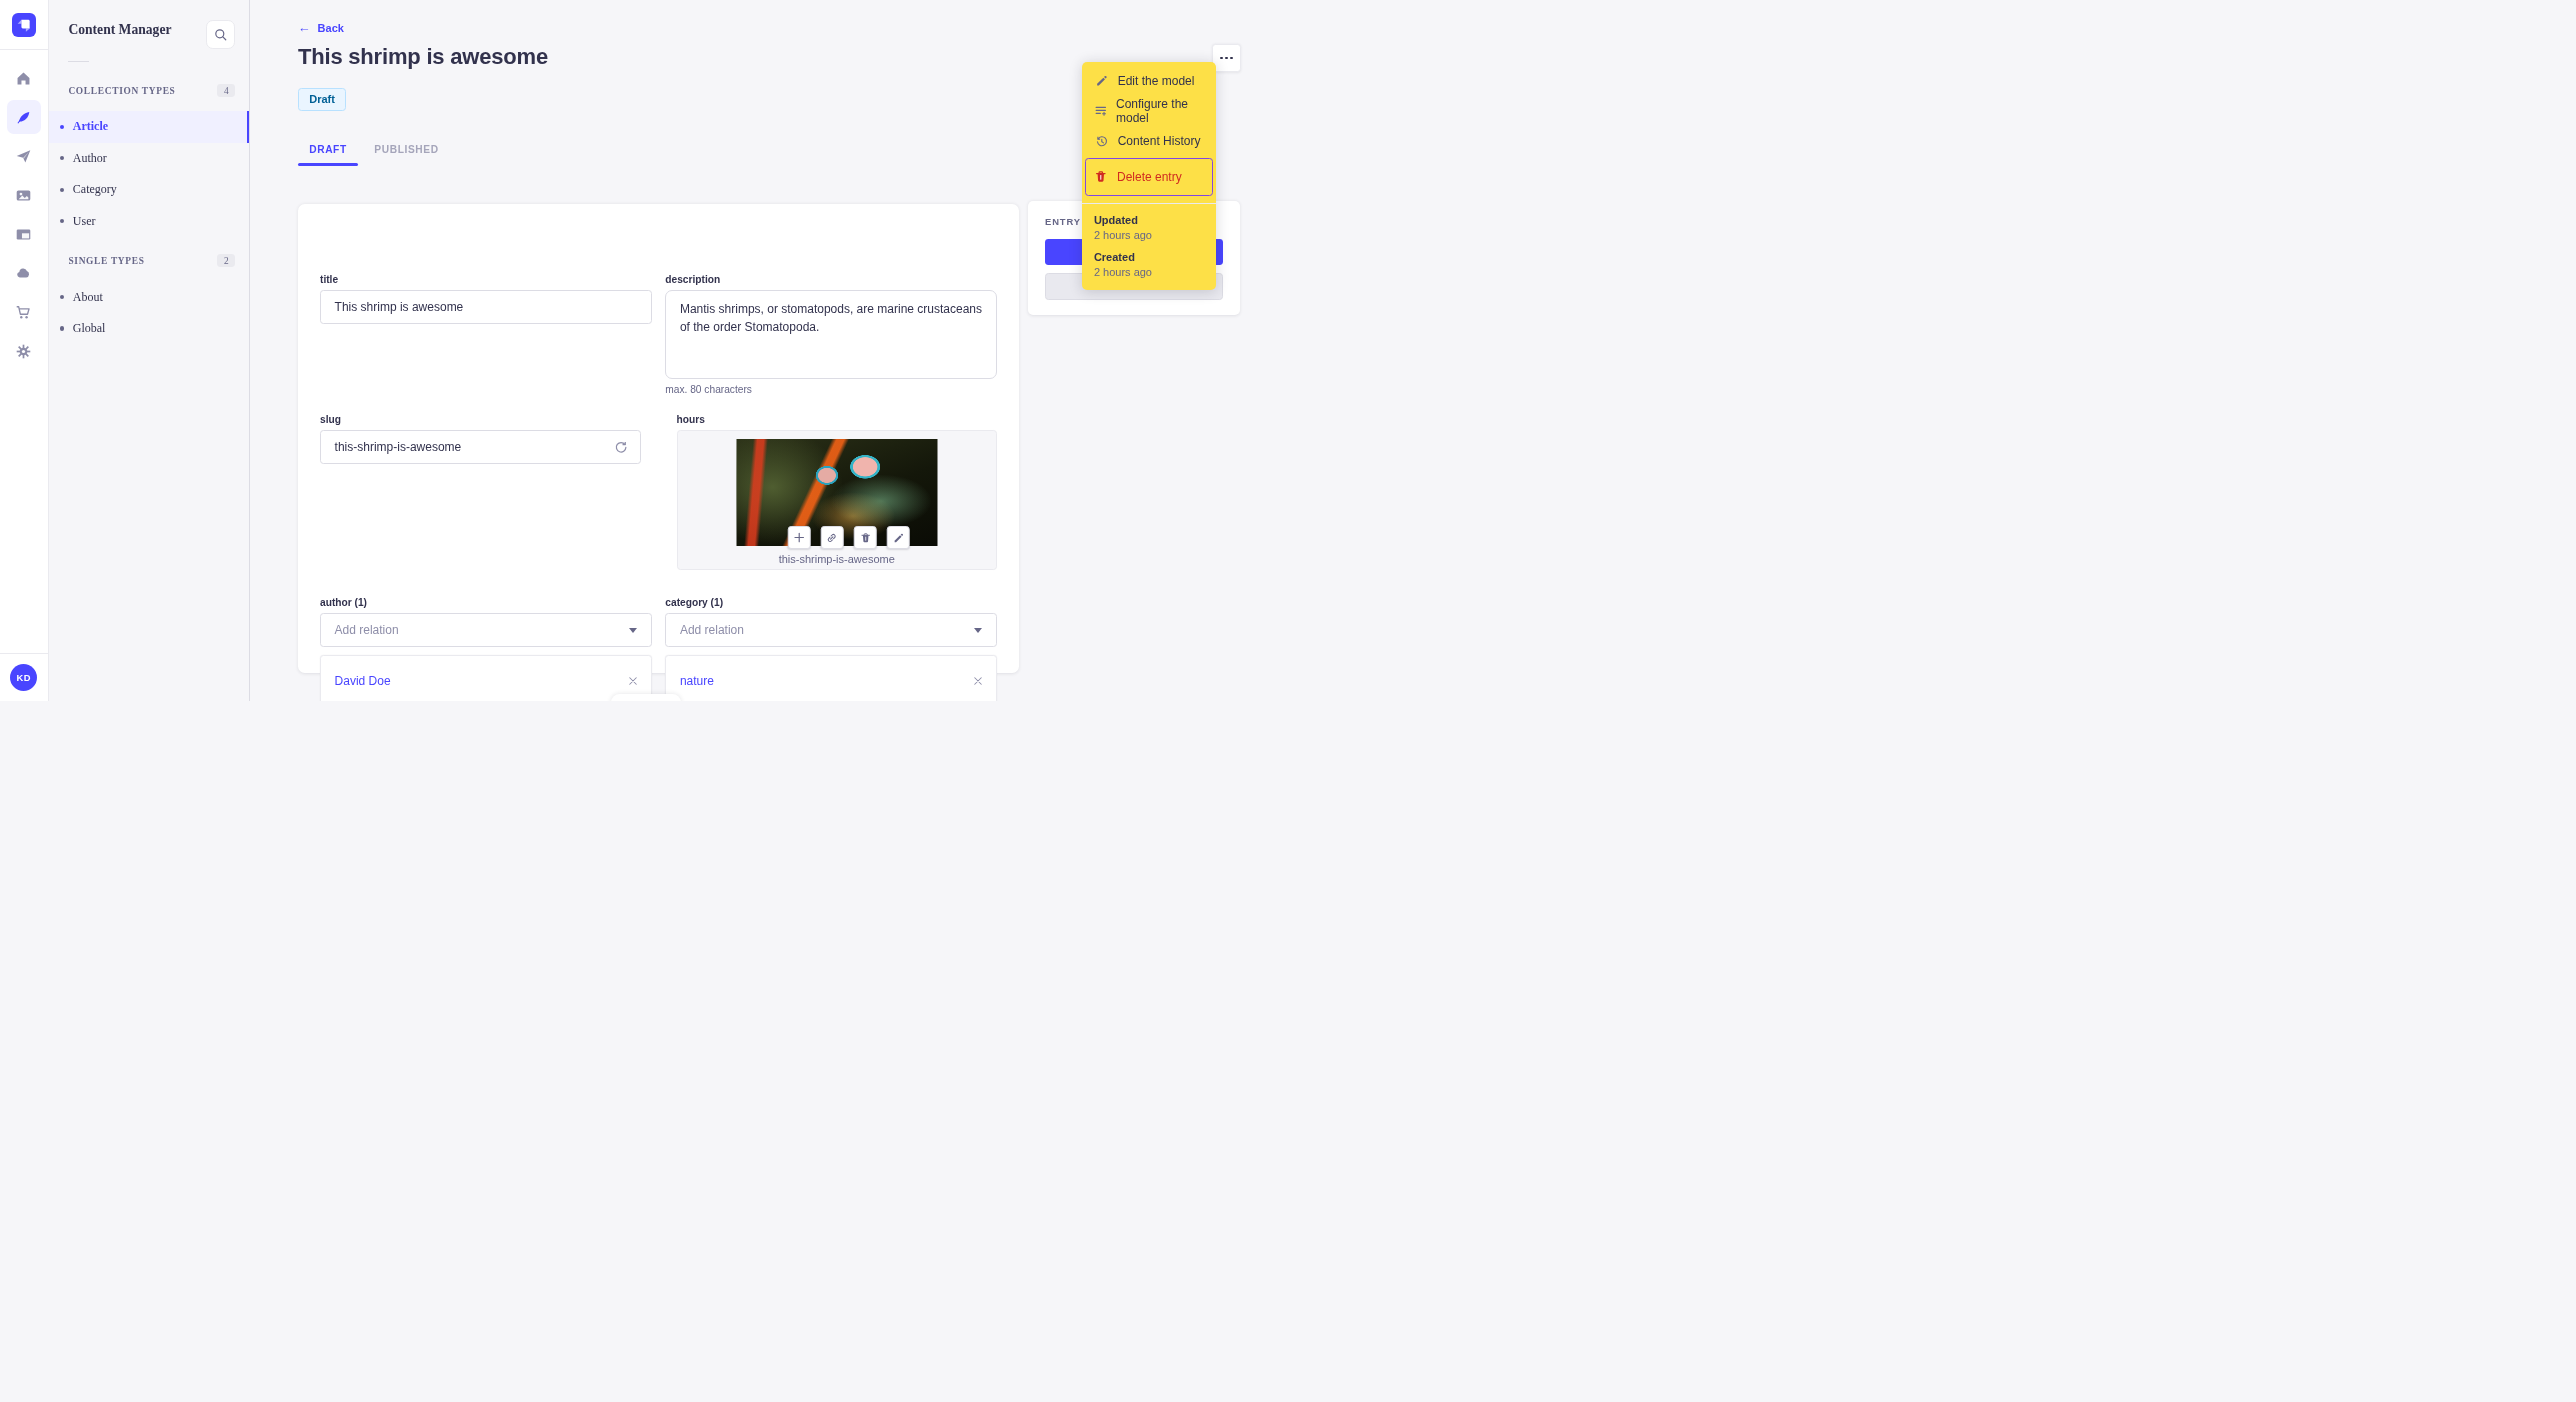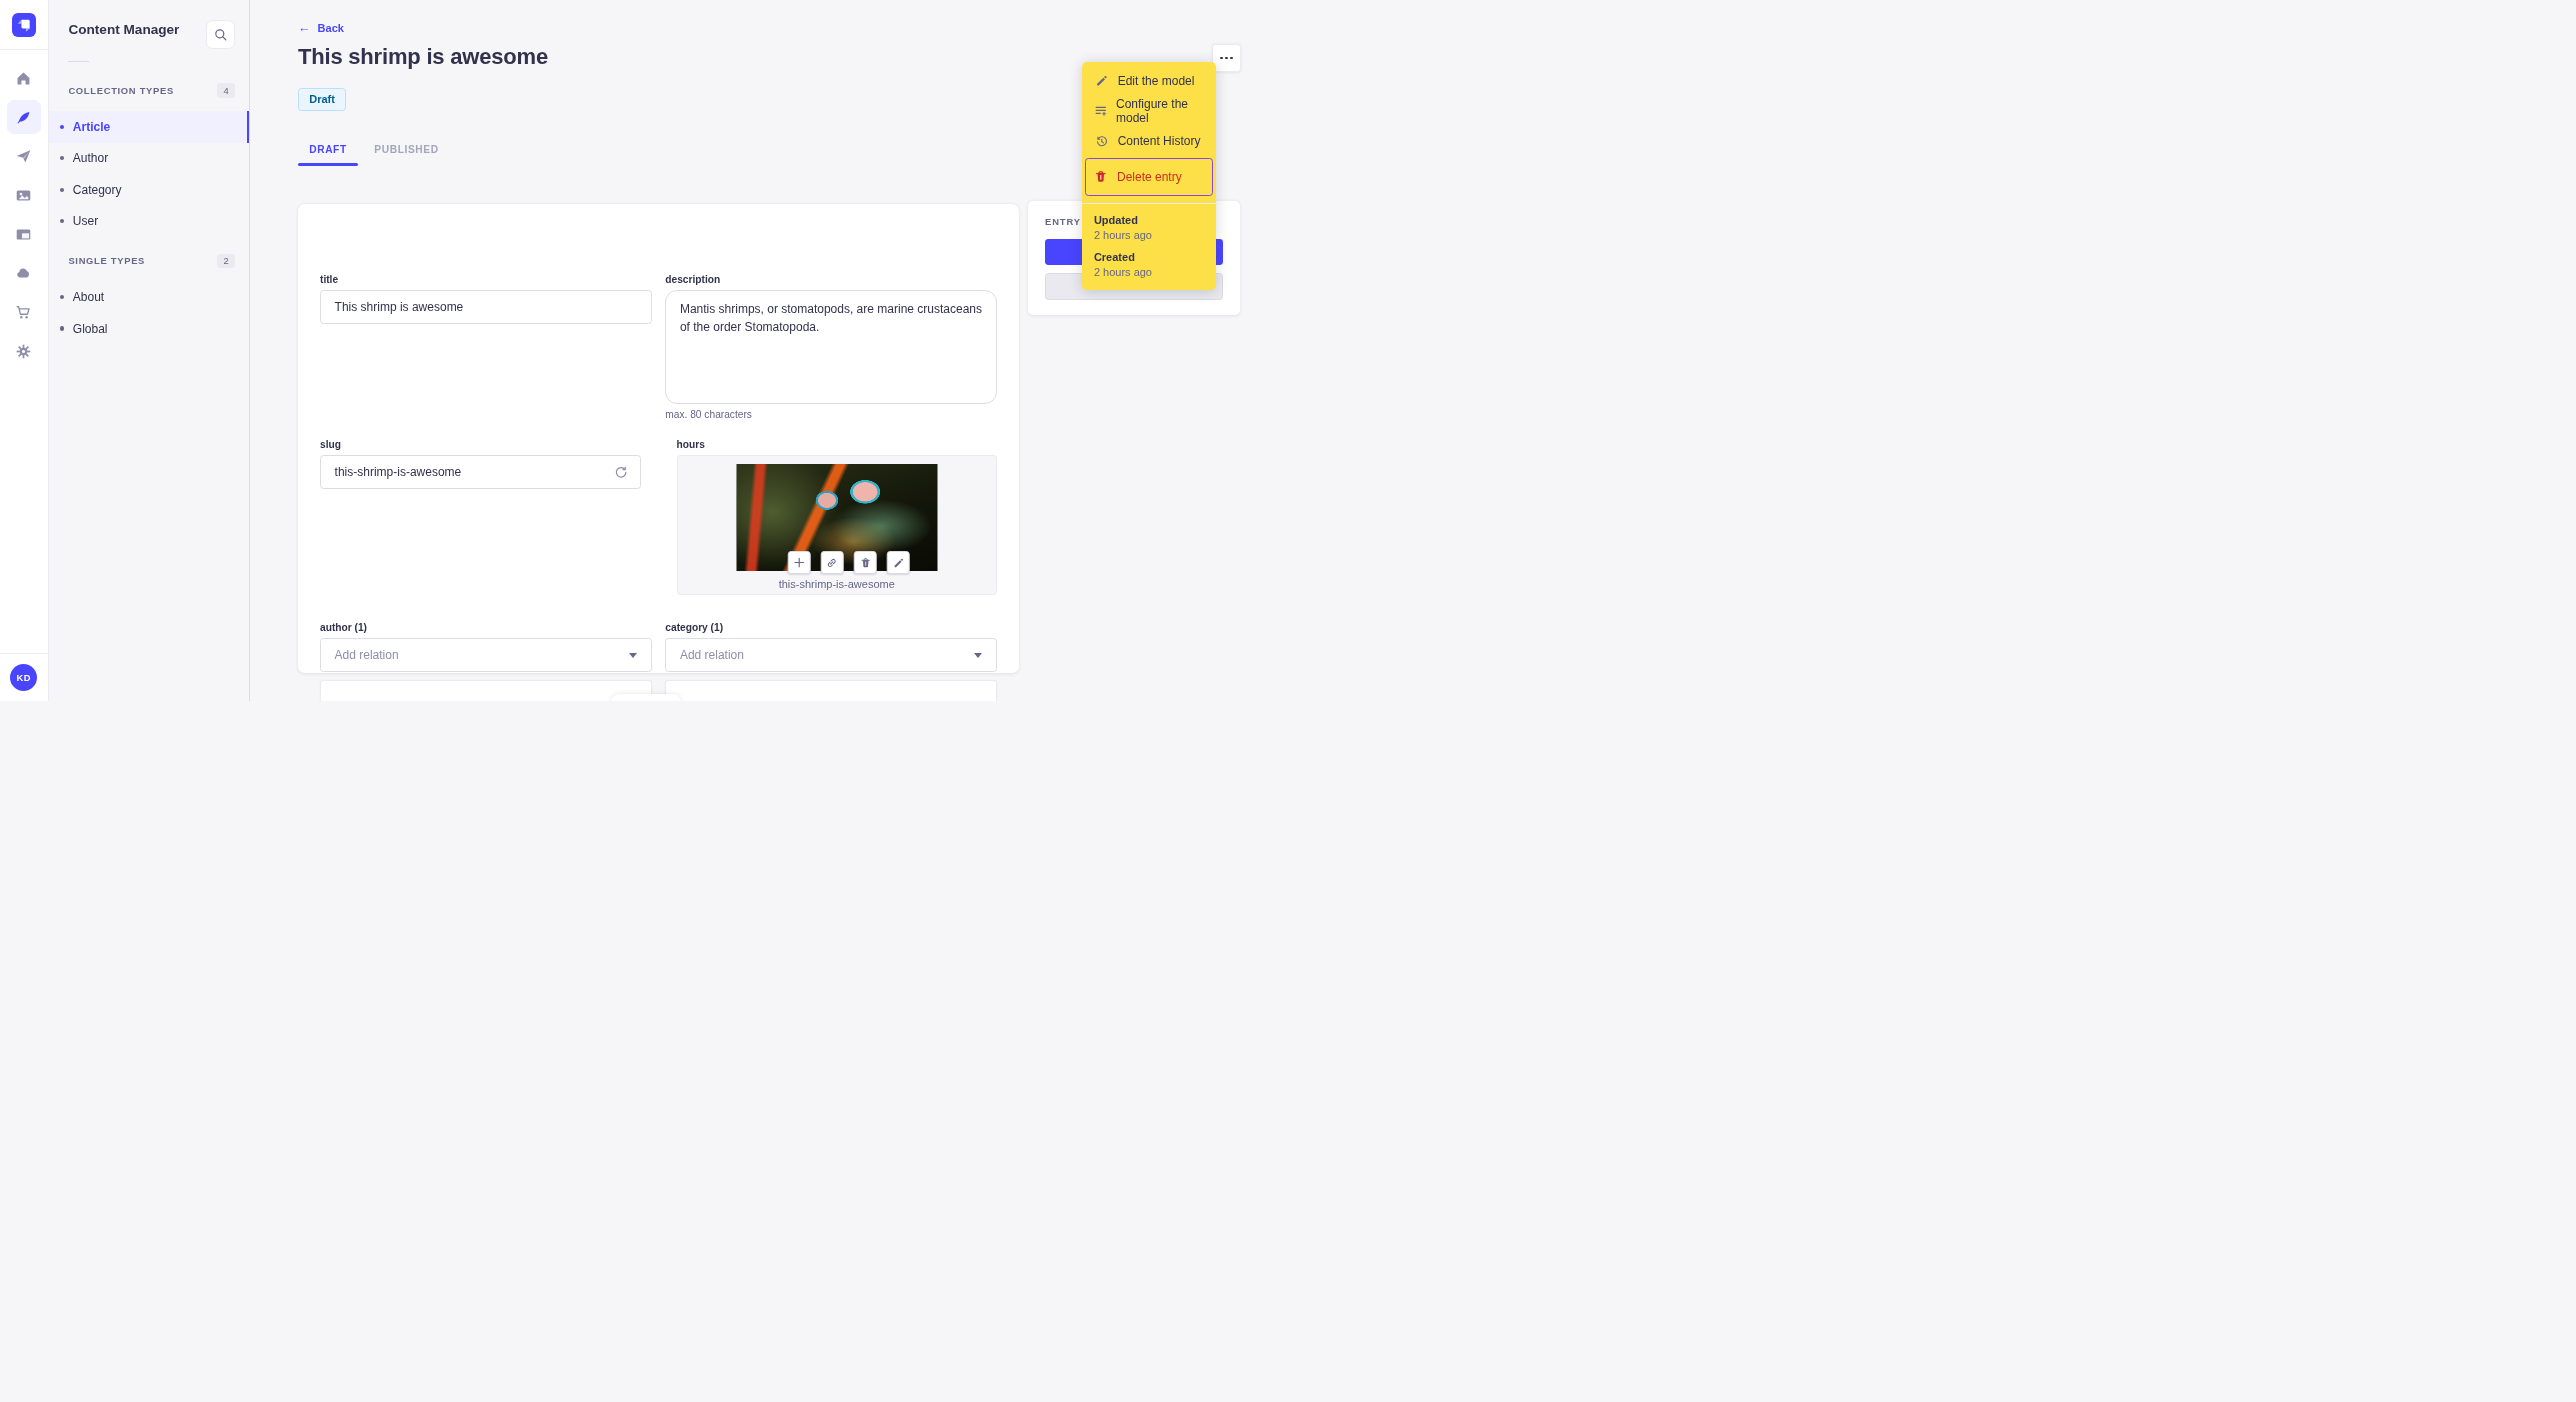--- a/index.html
+++ b/index.html
@@ -13,21 +13,21 @@
   
   .rail{position:absolute;left:0;top:0;bottom:0;width:48px;background:#fff;border-right:0.9px solid #eaeaef;z-index:5;}
   .rail .logo{position:absolute;left:12px;top:12.8px;width:24px;height:24px;border-radius:6px;background:#4945ff;display:flex;align-items:center;justify-content:center;}
   .rail .rail-divider-top{position:absolute;left:0;right:0;top:49px;border-top:0.9px solid #eaeaef;}
   .rail .rail-icons{position:absolute;top:61px;left:6.8px;display:flex;flex-direction:column;gap:5.1px;}
   .rail-btn{width:34px;height:34px;border-radius:6.8px;display:flex;align-items:center;justify-content:center;}
   .rail-btn.active{background:#f0f0ff;}
   .rail .rail-divider-bottom{position:absolute;left:0;right:0;top:653px;border-top:0.9px solid #eaeaef;}
   .rail .avatar{position:absolute;left:10.2px;top:664px;width:27px;height:27px;border-radius:50%;background:#4945ff;color:#fff;font-size:9.4px;font-weight:bold;display:flex;align-items:center;justify-content:center;letter-spacing:0.3px;}
   
-  .subnav{position:absolute;left:48px;top:0;bottom:0;width:201px;background:#f6f6f9;border-right:0.9px solid #dcdce4;z-index:4;}
+  .subnav{position:absolute;left:48px;top:0;bottom:0;width:201px;background:#f6f6f9;border-right:0.9px solid #dcdce4;z-index:4;font-family:Liberation Serif, serif;}
   .subnav h1{margin:0;position:absolute;left:20.4px;top:22px;font-size:13.6px;font-weight:bold;color:#32324d;}
   .search-btn{position:absolute;right:13.6px;top:20.4px;width:27px;height:27px;border-radius:6.8px;background:#fff;border:0.9px solid #eaeaef;display:flex;align-items:center;justify-content:center;}
   .subnav .mini-divider{position:absolute;left:20.4px;top:61px;width:20.4px;border-top:0.9px solid #dcdce4;}
   .sn-body{position:absolute;left:0;right:0;top:82px;}
   .sn-section-head{display:flex;align-items:center;justify-content:space-between;padding:0 13.6px 0 20.4px;height:17px;}
   .sn-section-label{font-size:9.4px;font-weight:bold;letter-spacing:0.7px;color:#666687;}
   .sn-count{background:#eaeaef;color:#666687;font-size:9.4px;border-radius:3.4px;padding:1.7px 6.8px;}
   .sn-list{margin-top:12px;}
   .sn-item{position:relative;height:31.5px;display:flex;align-items:center;padding-left:12px;font-size:12px;color:#32324d;cursor:pointer;}
   .sn-item .dot{width:4.3px;height:4.3px;border-radius:50%;background:#666687;margin-right:8.5px;flex:0 0 auto;}
@@ -49,21 +49,21 @@
   .tab.active{color:#4945ff;}
   .tab.active .underline{height:2.6px;background:#4945ff;border-radius:1.7px;}
   .tab.inactive{color:#a5a5ba;margin-left:14.5px;min-width:68px;}
   .tab.active{min-width:60px;}
   
   .form-card{position:absolute;left:49px;top:204px;width:721px;height:469px;background:#fff;border-radius:6.8px;box-shadow:0 0.9px 3.4px rgba(33,33,52,.1);box-sizing:border-box;padding:22px;}
   .f-row{display:flex;gap:13.6px;margin-top:48px;}
   .f-col{flex:1;min-width:0;}
   .f-label{font-size:10.2px;font-weight:bold;color:#32324d;margin-bottom:5.1px;}
   .f-input{height:34px;box-sizing:border-box;border:0.9px solid #dcdce4;border-radius:3.4px;background:#fff;display:flex;align-items:center;padding:0 13.6px;font-size:12px;color:#32324d;position:relative;}
-  .f-textarea{height:114px;box-sizing:border-box;border:0.9px solid #dcdce4;border-radius:12px;background:#fff;padding:9.4px 13.6px;font-size:12px;line-height:18px;color:#32324d;}
+  .f-textarea{height:89px;box-sizing:border-box;border:0.9px solid #dcdce4;border-radius:7px;background:#fff;padding:9.4px 13.6px;font-size:12px;line-height:18px;color:#32324d;}
   .f-hint{font-size:10.2px;color:#666687;margin-top:5.1px;}
   .row2{margin-top:19px;gap:36px;}
   .row3{margin-top:27px;}
   .slug-refresh{position:absolute;right:10.2px;top:7.7px;cursor:pointer;}
   
   .media-box{height:140px;box-sizing:border-box;background:#f6f6f9;border:0.9px solid #eaeaef;border-radius:3.4px;position:relative;}
   .cover-photo{position:absolute;left:50%;transform:translateX(-50%);top:7.7px;width:201px;height:107px;
     background:
       radial-gradient(ellipse 20.4px 16px at 64% 26%, #f0b4ad 58%, #35b3c6 62% 72%, rgba(0,0,0,0) 75%),
       radial-gradient(ellipse 15.3px 12.8px at 45% 34%, #e5aba4 56%, #2aa2bd 61% 72%, rgba(0,0,0,0) 75%),

